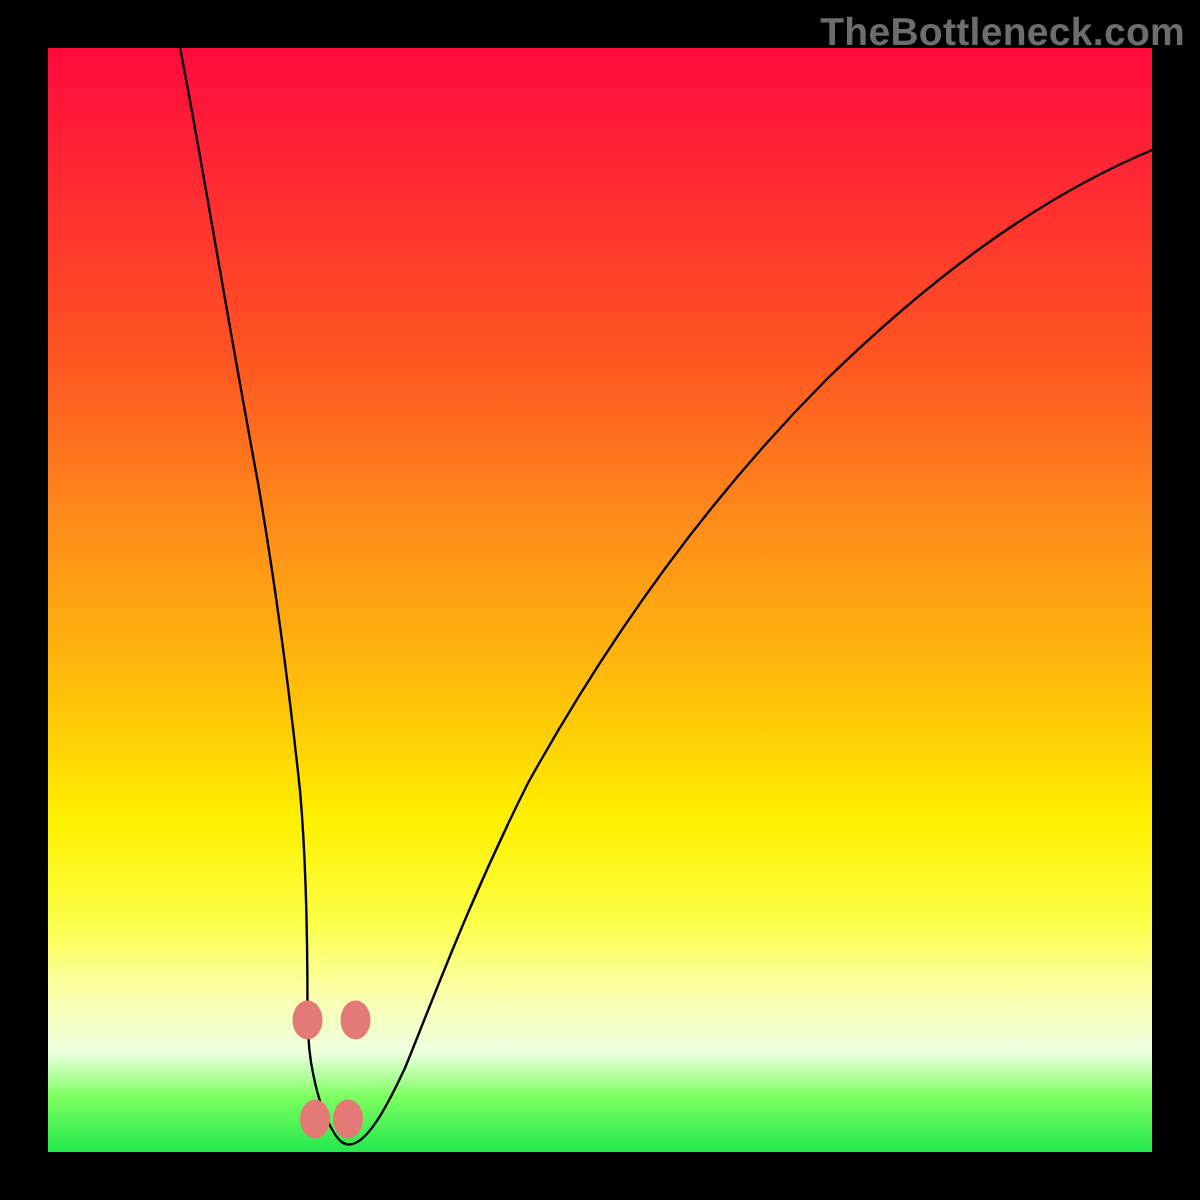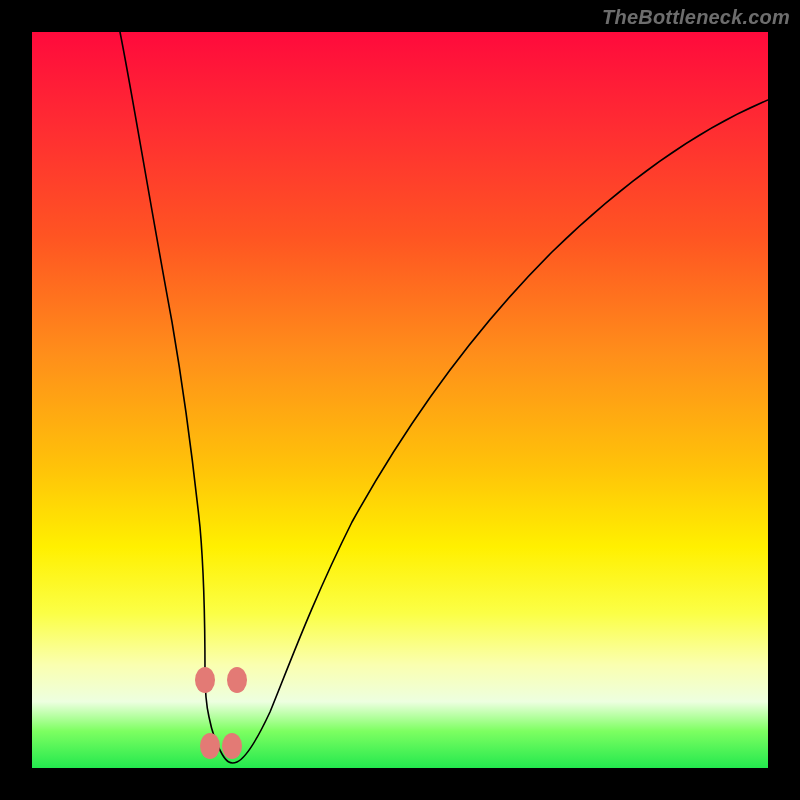--- a/index.html
+++ b/index.html
@@ -54,26 +54,25 @@
   }
   .bead {
     fill: #e37a75;
     stroke: none;
   }
   .watermark {
     position: absolute;
     top: 6px;
     right: 10px;
     font-family: Arial, Helvetica, sans-serif;
-    font-size: 20px;
+    font-size: 26px;
     font-weight: 600;
     color: #6d6d6d;
     letter-spacing: 0.2px;
     user-select: none;
-    font-style: italic;
   }
 </style>
 </head>
 <body>
 
 <div class="stage">
 
   <div class="watermark">TheBottleneck.com</div>
 
   <div class="plot-area">

